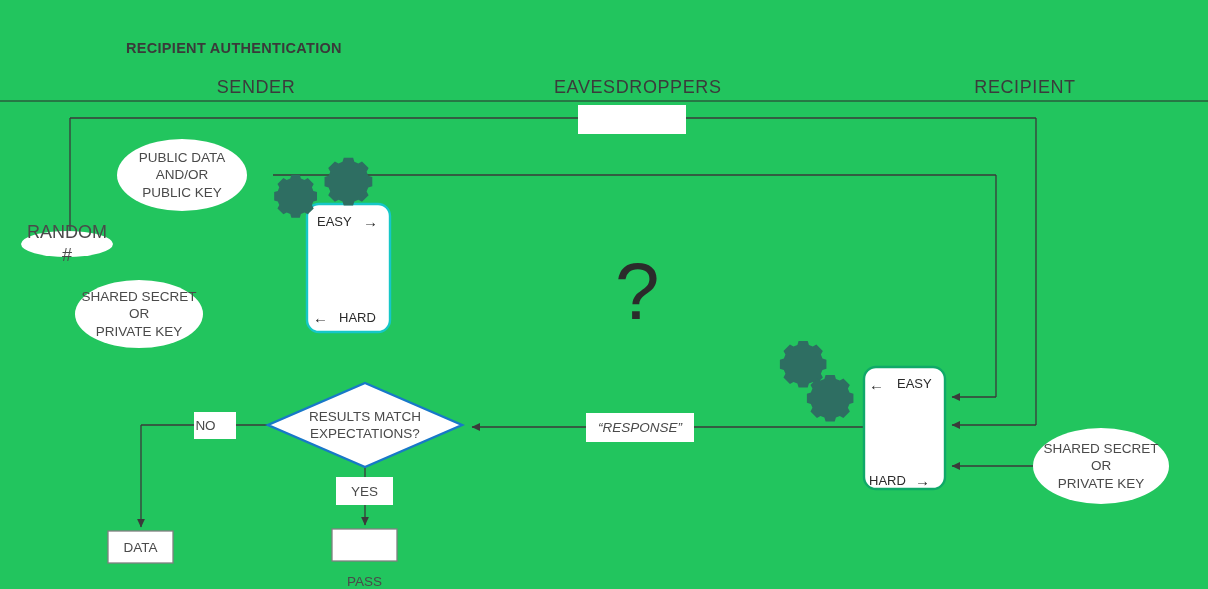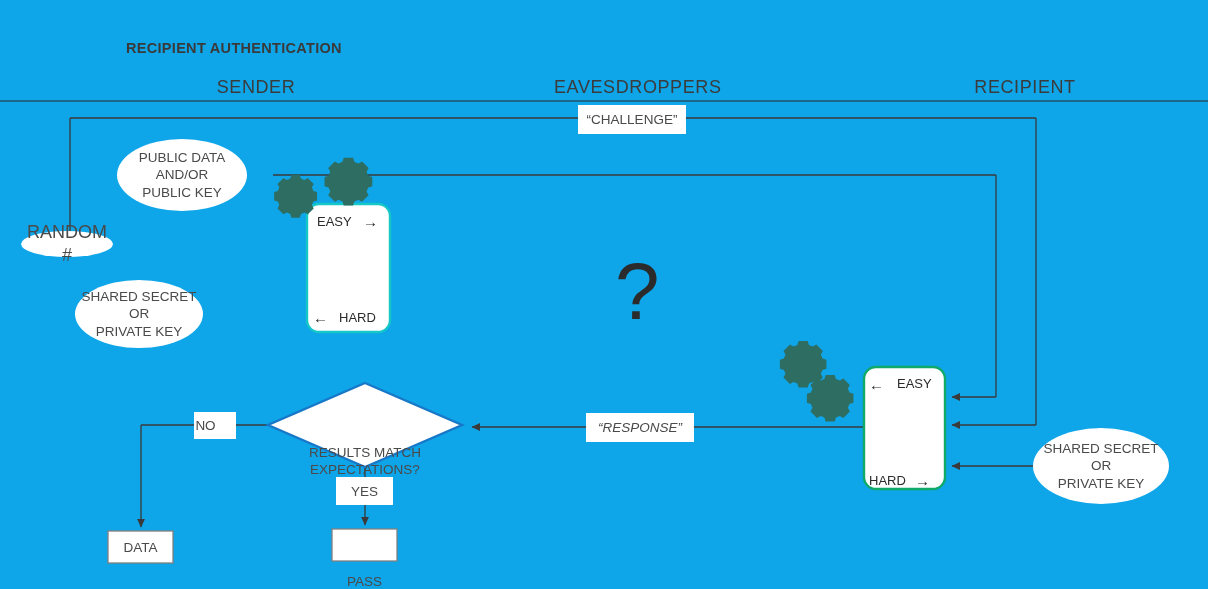--- a/index.html
+++ b/index.html
@@ -7,21 +7,21 @@
     padding: 0;
     background: #000000;
   }
   body {
     font-family: "Liberation Sans", sans-serif;
   }
   #canvas {
     position: relative;
     width: 1208px;
     height: 589px;
-    background: #0ea5e9;
+    background: #22c55e;
     overflow: hidden;
   }
   #canvas svg {
     position: absolute;
     left: 0;
     top: 0;
   }
   .t-title {
     position: absolute;
     color: #3a3a3a;
@@ -151,24 +151,23 @@
 AND/OR
 PUBLIC KEY</div>
   <div class="node-text" style="left:21px; top:232px; width:92px; height:24px; font-size:18px;">RANDOM #</div>
   <div class="node-text" style="left:75px; top:280px; width:128px; height:68px;">SHARED SECRET
 OR
 PRIVATE KEY</div>
   <div class="node-text" style="left:1033px; top:432px; width:136px; height:68px;">SHARED SECRET
 OR
 PRIVATE KEY</div>
 
-  <div class="box-label" style="left:578px; top:105px; width:108px; height:29px;">“CHALLENGE”</div>
   <div class="box-label" style="left:586px; top:413px; width:108px; height:29px;font-style:italic;">“RESPONSE”</div>
 
-  <div class="node-text" style="left:290px; top:405px; width:150px; height:40px;margin-top:36px;">RESULTS MATCH
+  <div class="node-text" style="left:290px; top:405px; width:150px; height:40px;">RESULTS MATCH
 EXPECTATIONS?</div>
 
   <div class="box-label" style="left:194px; top:412px; width:23px; height:27px;">NO</div>
   <div class="box-label" style="left:336px; top:477px; width:57px; height:28px;">YES</div>
   <div class="box-label" style="left:108px; top:531px; width:65px; height:32px;">DATA</div>
   <div class="box-label" style="left:332px; top:529px; width:65px; height:32px;margin-top:36px;">PASS</div>
 
   <div class="gear-label" style="left:317px; top:214px;">EASY</div>
   <div class="gear-label" style="left:363px; top:213px; font-size:15px;">→</div>
   <div class="gear-label" style="left:313px; top:309px; font-size:15px;">←</div>

